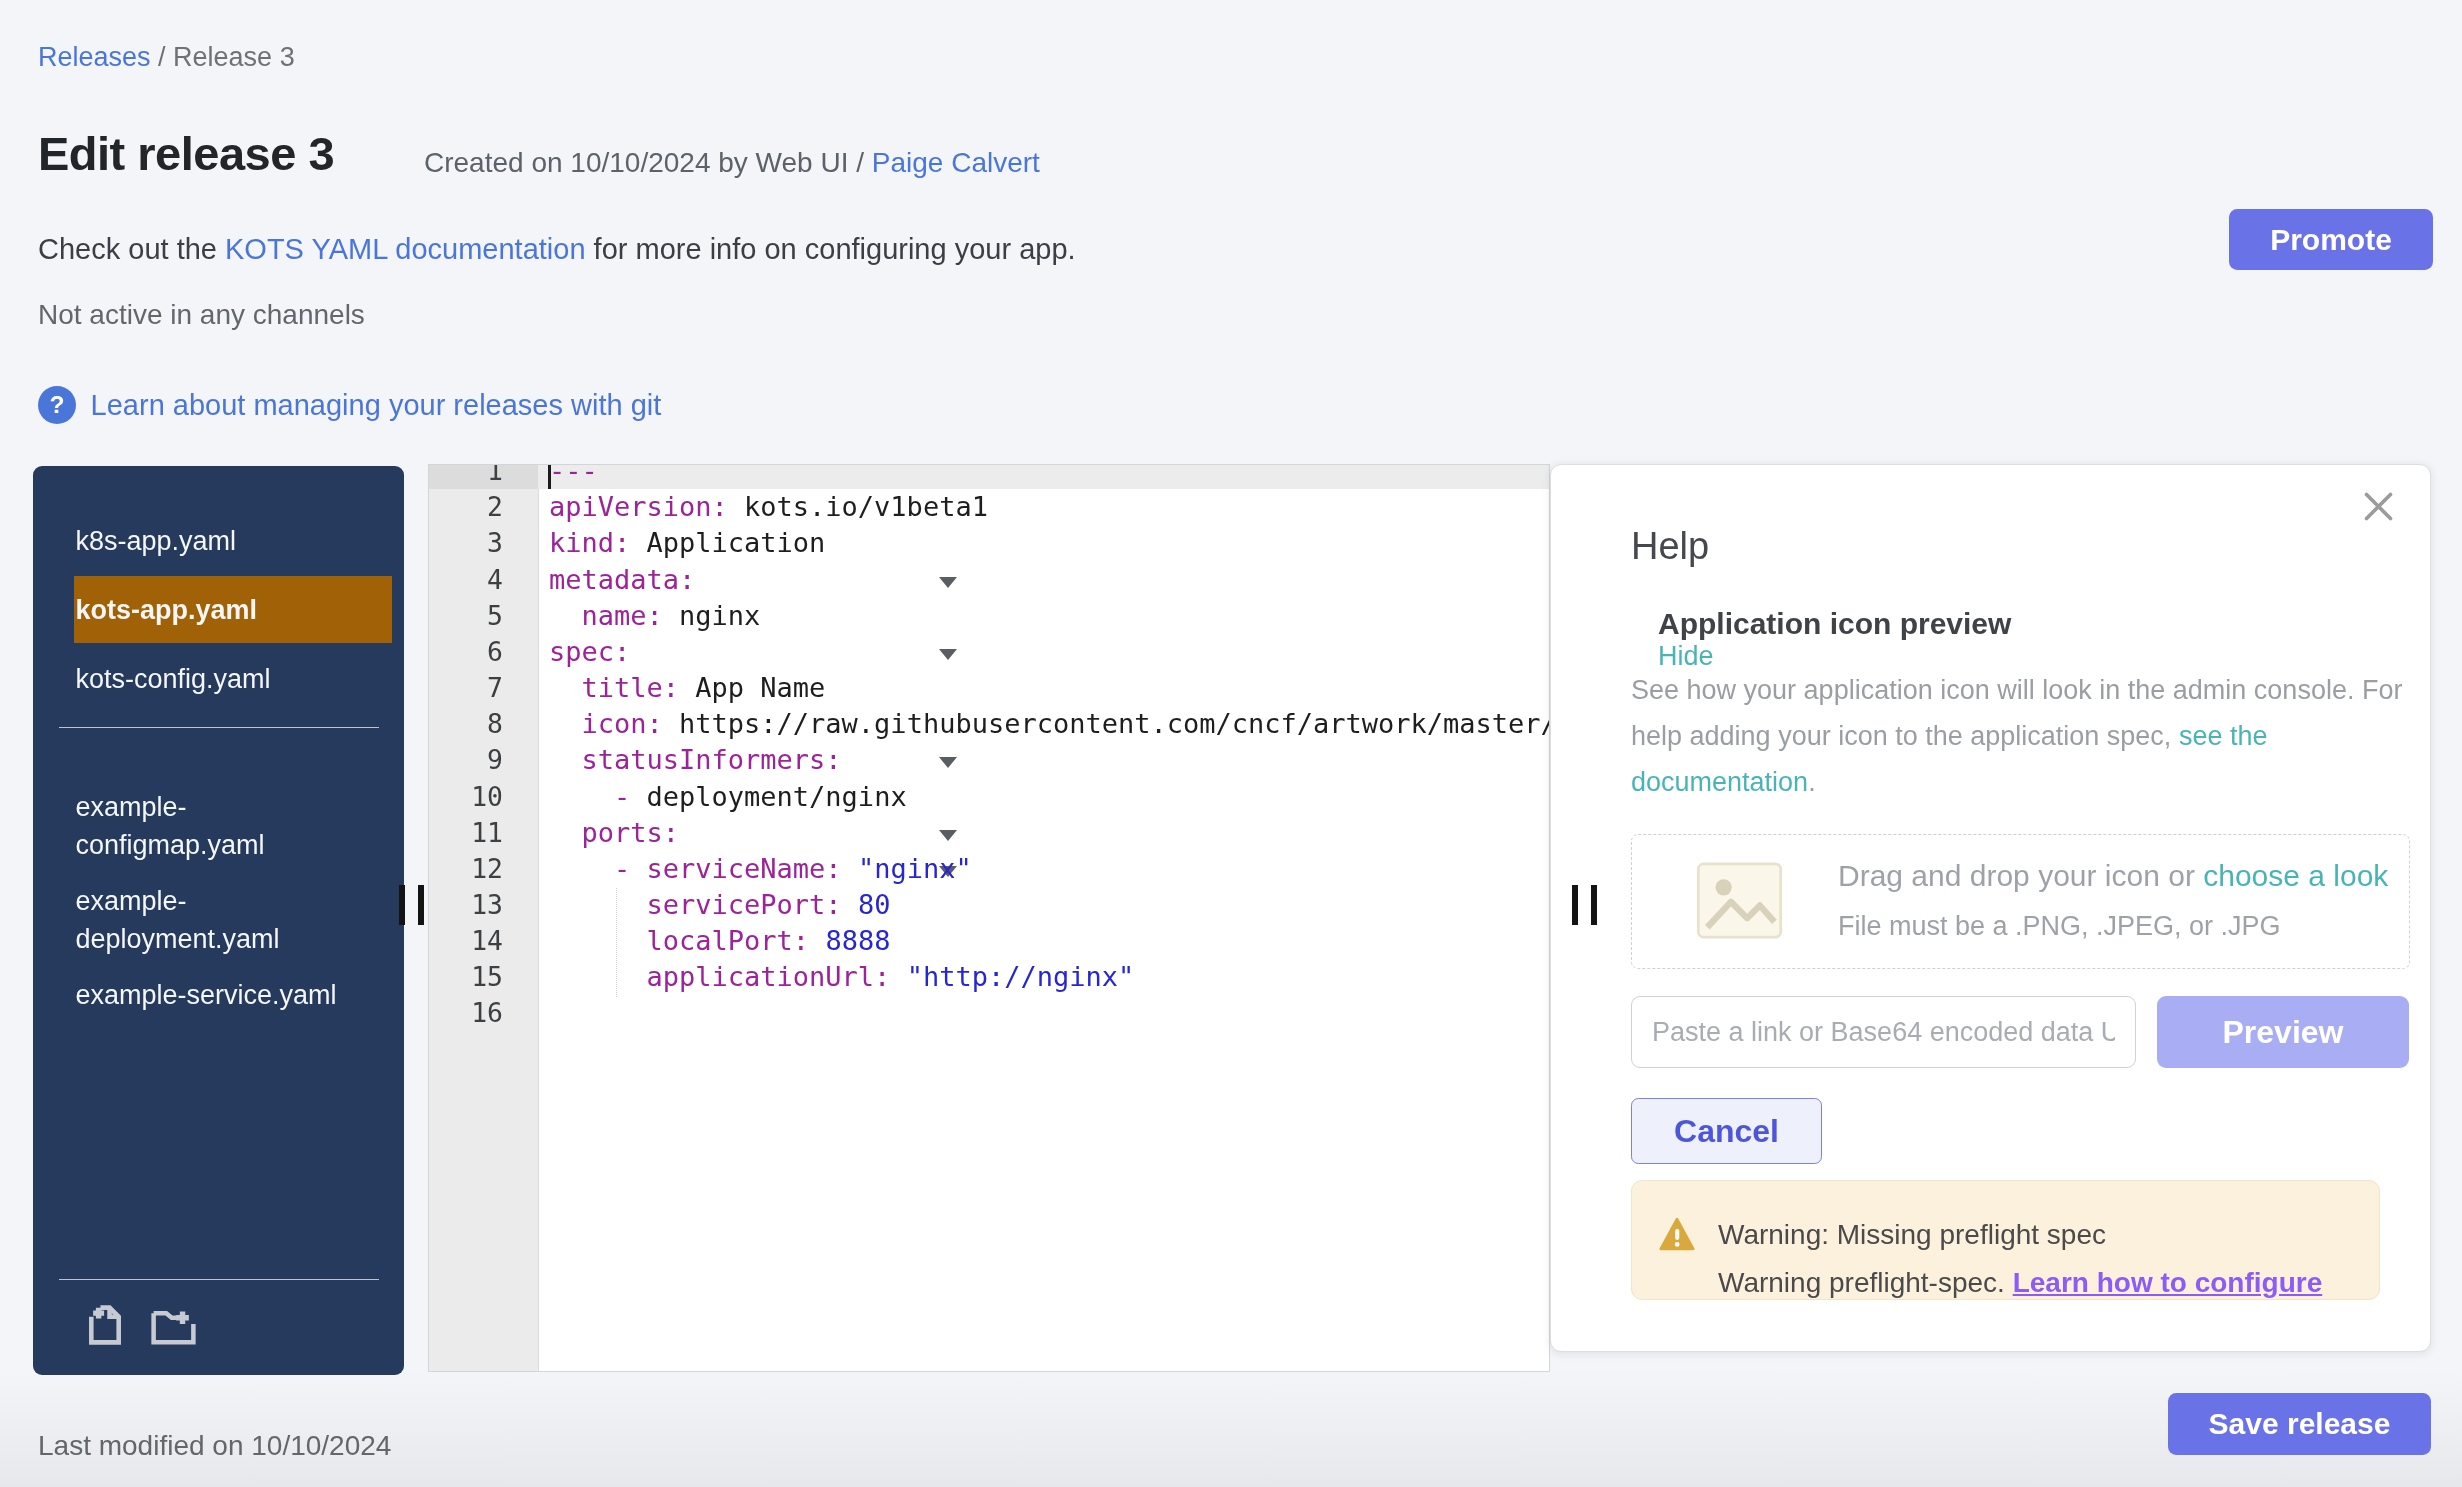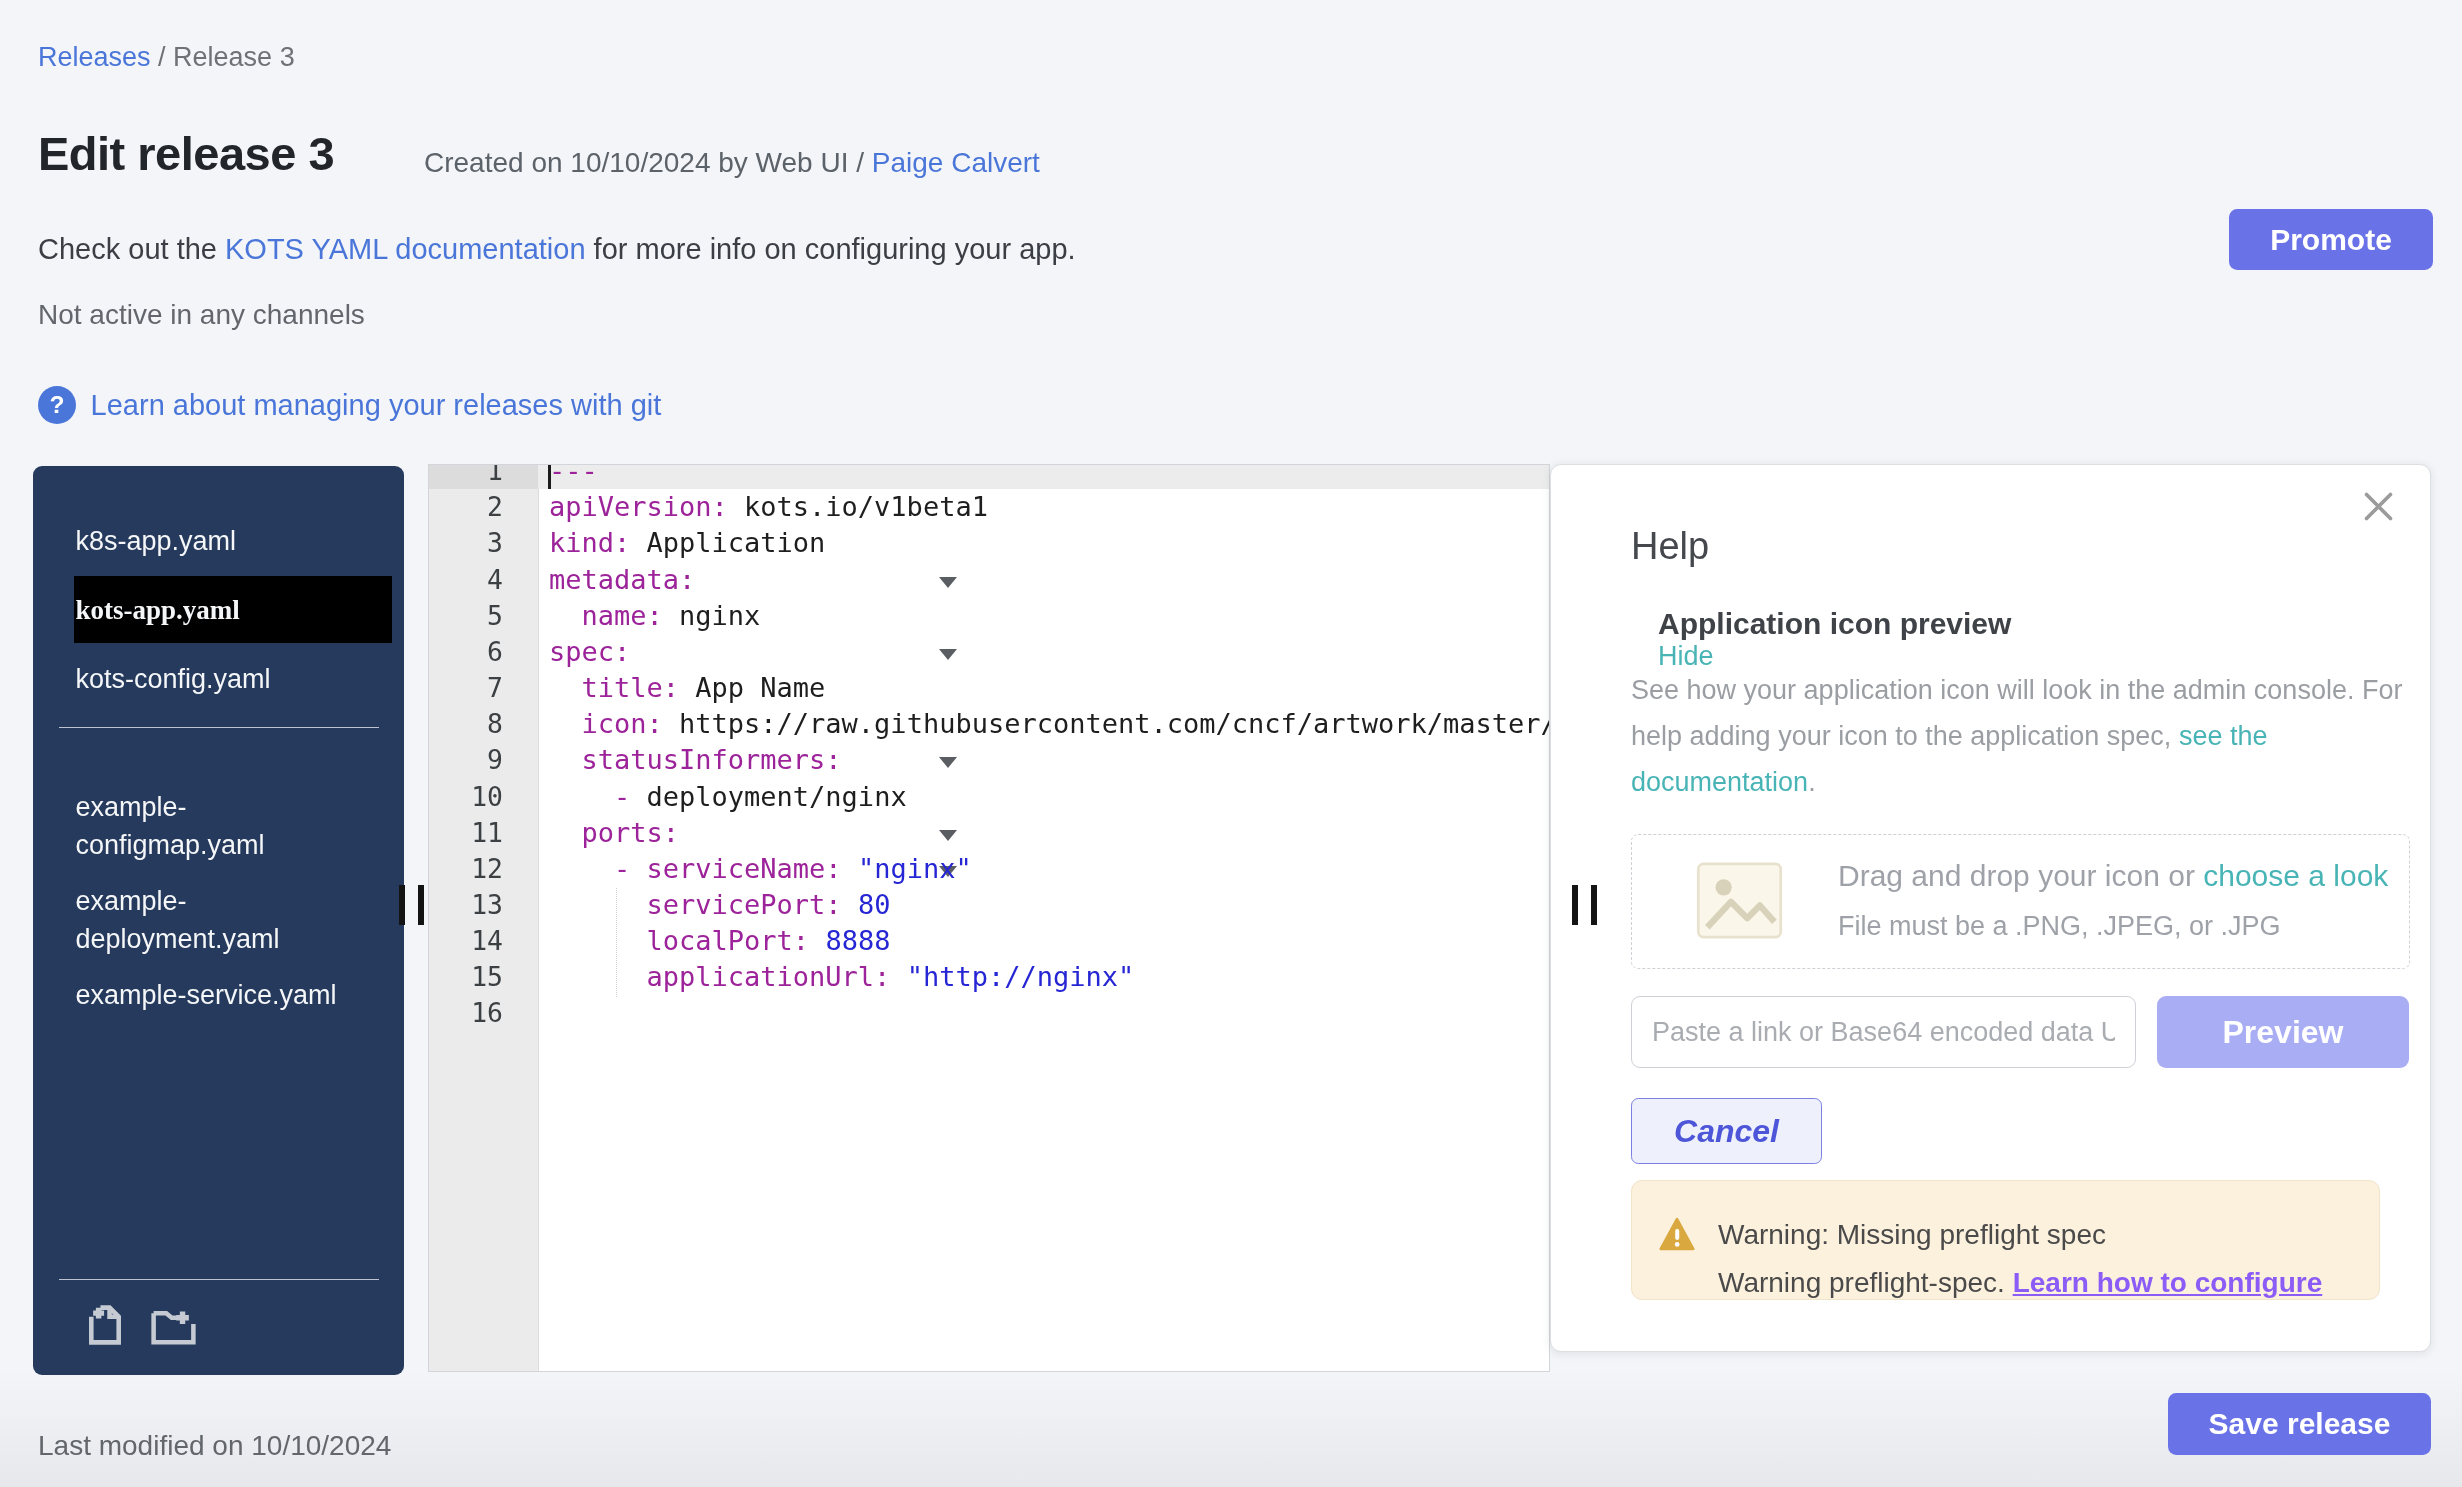--- a/index.html
+++ b/index.html
@@ -32,23 +32,22 @@
   .promote{left:2229px;top:209px;width:204px;height:61px;}
 
   
   .sidebar{left:33px;top:466px;width:371px;height:909px;background:#253a5c;border-radius:9px;}
   .file-tree{list-style:none;margin:16px;padding:31px 0 0 0;}
   .file-tree li{
     font-size:27px;line-height:38px;color:#f4f6f8;padding:9px 18px 9px 26.4px;
     width:282px;overflow-wrap:break-word;cursor:pointer;
   }
   .file-tree li.sel{
-    background:#000000;margin:7.3px 27px 7.3px 24.6px;padding:14.6px 0 14.6px 1.8px;width:317px;
+    background:#a16207;margin:7.3px 27px 7.3px 24.6px;padding:14.6px 0 14.6px 1.8px;width:317px;
     font-weight:bold;
-    font-family:Liberation Serif, serif;
   }
   .tree-divider{margin:20px 25.5px;border-top:1.8px solid rgba(216,221,228,.85);height:0;}
   .tree-bottom-divider{left:25.5px;right:25.5px;bottom:95px;border-top:1.8px solid rgba(216,221,228,.85);}
   .tree-actions{left:51px;bottom:29px;display:flex;gap:24px;}
   .tree-actions svg{display:block;cursor:pointer;}
 
   
   .editor{left:428px;top:464px;width:1122px;height:908px;background:#fff;
     border:0.9px solid #d2d5d9;box-sizing:border-box;overflow:hidden;}
   .gutter-bg{position:absolute;left:0;top:0;bottom:0;width:109px;background:#ebebeb;
@@ -92,21 +91,21 @@
   .dz-line2{position:absolute;left:206px;top:76px;font-size:27px;color:#9ea2a8;}
   .url-input{position:absolute;left:80px;top:531px;width:505px;height:72px;box-sizing:border-box;
     border:1.8px solid #ced1d6;border-radius:9px;padding:0 20px;font-size:27px;
     font-family:"Liberation Sans",sans-serif;color:#3b3f45;background:#fff;}
   .url-input::placeholder{color:#a9acb1;}
   .preview-btn{position:absolute;left:606px;top:531px;width:252px;height:72px;border:none;border-radius:9px;
     background:#a9adf4;color:#fff;font-weight:bold;font-size:32px;cursor:pointer;
     font-family:"Liberation Sans",sans-serif;}
   .cancel-btn{position:absolute;left:80px;top:633px;width:191px;height:66px;border-radius:7.3px;
     border:1.8px solid #7b81e2;background:#eef0fc;color:#4d56d9;font-weight:bold;font-size:32px;cursor:pointer;
-    font-family:"Liberation Sans",sans-serif;font-style:italic;}
+    font-family:"Liberation Sans",sans-serif;}
   .warning-box{position:absolute;left:80px;top:715px;width:747px;height:118px;background:#fcf1dd;
     border:0.9px solid #f0e4c9;border-radius:11px;overflow:hidden;}
   .warn-icon{position:absolute;left:27px;top:36px;}
   .warn-line1{position:absolute;left:86px;top:38px;font-size:28px;color:#4a4a4a;}
   .warn-line2{position:absolute;left:86px;top:86px;font-size:28px;color:#4a4a4a;white-space:nowrap;}
   .warn-link{color:#8b5cf6;text-decoration:underline;font-weight:bold;}
 
   
   .footer-text{left:38px;top:1430px;font-size:28px;color:#63676b;}
   .save-btn{left:2168px;top:1393px;width:263px;height:62px;}

